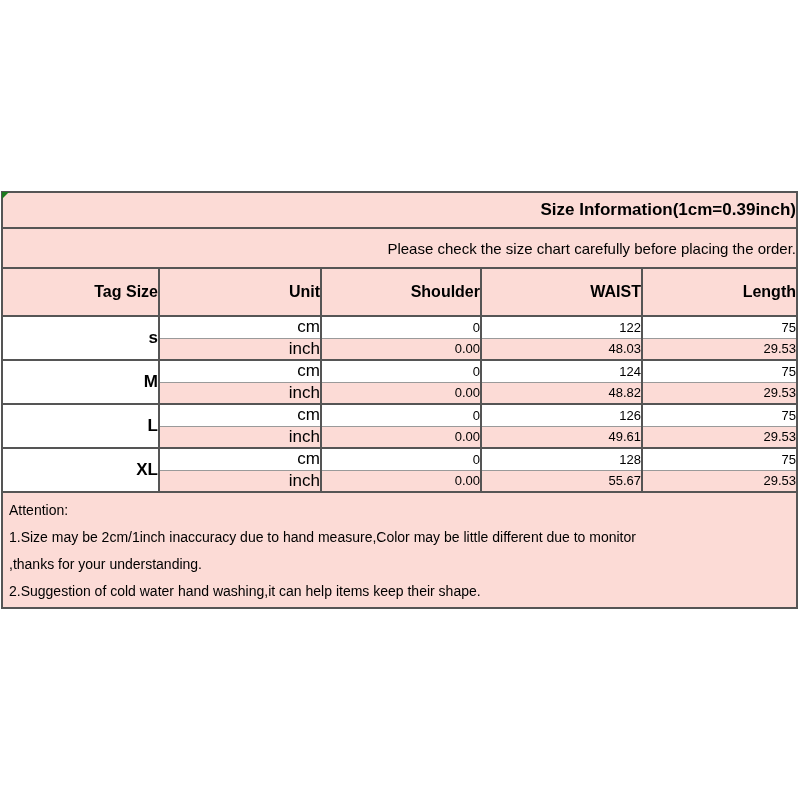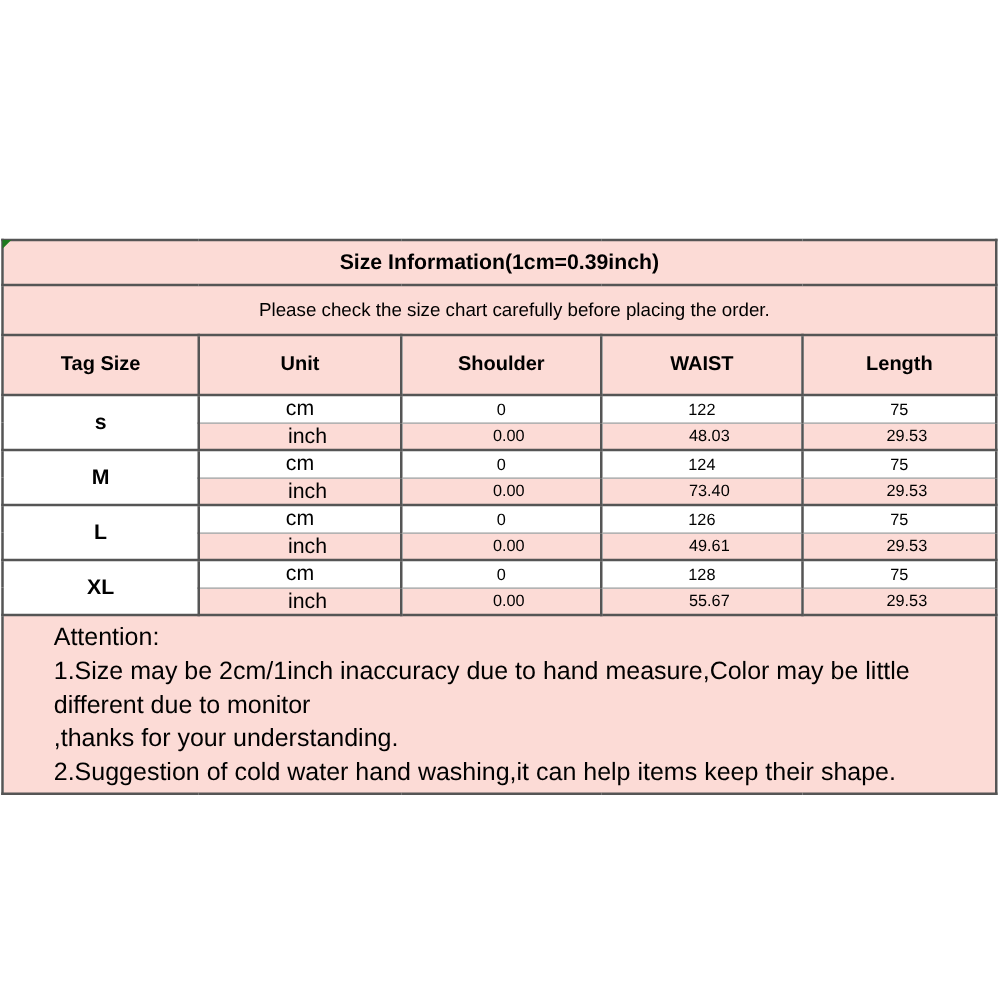--- a/index.html
+++ b/index.html
@@ -35,21 +35,21 @@
   table.size-table {
     position: absolute;
     left: 1px;
     top: 191px;
     width: 797px;
     border-collapse: collapse;
     table-layout: fixed;
   }
   table.size-table td, table.size-table th {
     border: 2px solid var(--border_dark);
-    text-align: center;
+    text-align: right;
     vertical-align: middle;
     overflow: hidden;
     white-space: nowrap;
   }
   col.c1 { width: 157px; }
   col.c2 { width: 162px; }
   col.c3 { width: 160px; }
   col.c4 { width: 161px; }
   col.c5 { width: auto;  }
 
@@ -84,23 +84,22 @@
   td.num-cell { font-size: 13px; }
   tr.attention-row td {
     background: var(--pink);
     height: 104px;
     text-align: left;
     vertical-align: top;
     padding: 4px 6px 2px 6px;
     white-space: normal;
   }
   .attention-text {
-    font-size: 20px;
+    font-size: 14px;
     line-height: 27px;
-    margin-left: 34px;
   }
 </style>
 </head>
 <body>
 
 <div class="sheet">
   <div class="corner-marker"></div>
 
   <table class="size-table">
     <colgroup>
@@ -145,21 +144,21 @@
     <tr class="cm-row">
       <td class="tag-cell" rowspan="2">M</td>
       <td class="unit-cell sub">cm</td>
       <td class="num-cell sub">0</td>
       <td class="num-cell sub">124</td>
       <td class="num-cell sub">75</td>
     </tr>
     <tr class="inch-row">
       <td class="unit-cell sub">inch</td>
       <td class="num-cell sub">0.00</td>
-      <td class="num-cell sub">73.40</td>
+      <td class="num-cell sub">48.82</td>
       <td class="num-cell sub">29.53</td>
     </tr>
 
     <tr class="cm-row">
       <td class="tag-cell" rowspan="2">L</td>
       <td class="unit-cell sub">cm</td>
       <td class="num-cell sub">0</td>
       <td class="num-cell sub">126</td>
       <td class="num-cell sub">75</td>
     </tr>

